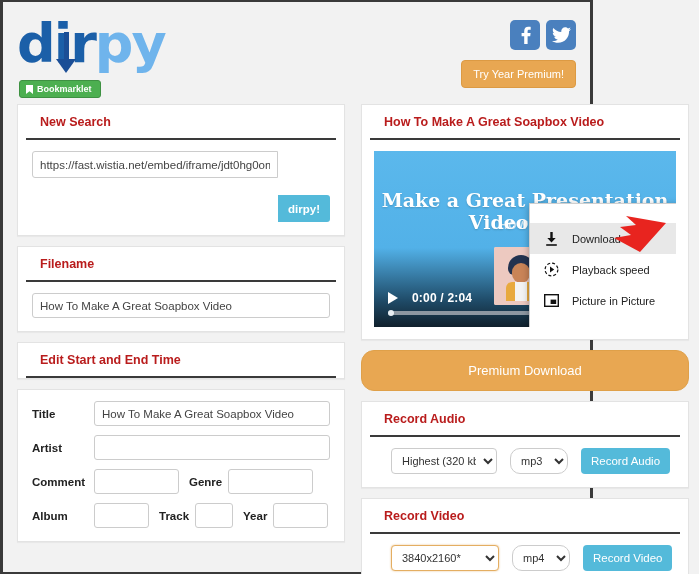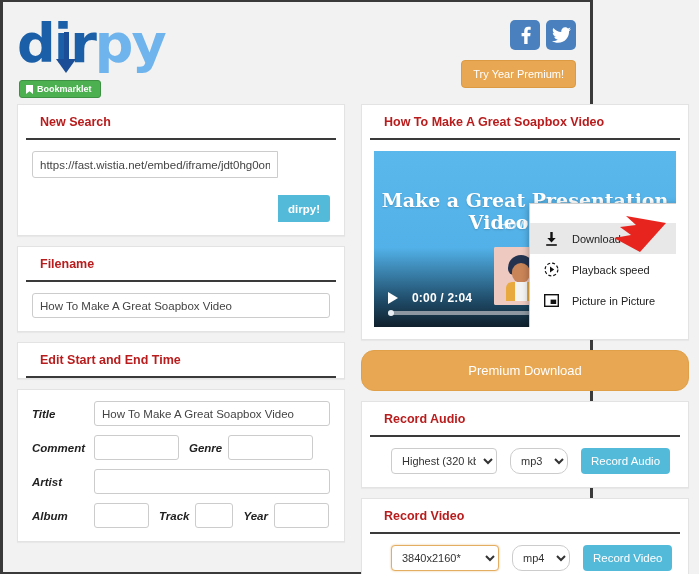--- a/index.html
+++ b/index.html
@@ -130,21 +130,21 @@
 
   .timerow { display: flex; align-items: center; padding-left: 15px; }
   .timerow .lbl { font-size: 11.5px; color: #333; margin-right: 8px; }
   .timerow input { width: 98px; }
   .timerow .gap { width: 22px; }
 
   .tagrow { display: flex; align-items: center; margin-bottom: 9px; }
   .tagrow:last-child { margin-bottom: 0; }
   .tagrow .lbl {
     font-size: 11.5px; font-weight: bold; color: #222;
-    width: 62px; flex: none; font-style: italic;
+    width: 62px; flex: none;
   }
   .tagrow .lbl.narrow { width: auto; margin-right: 6px; margin-left: 10px; }
   .tagrow input.wide { flex: 1; }
   .tagrow input.mid { width: 85px; }
   .tagrow input.sm  { width: 55px; }
   .tagrow input.xs  { width: 38px; }
 
   
   .video-box {
     position: relative;
@@ -343,28 +343,28 @@
       <div class="panel-head">Edit Start and End Time</div>
     </div>
 
     <div class="panel">
       <div class="panel-body">
         <div class="tagrow">
           <span class="lbl">Title</span>
           <input type="text" class="wide" value="How To Make A Great Soapbox Video" style="">
         </div>
         <div class="tagrow">
+          <span class="lbl">Artist</span>
+          <input type="text" class="wide" value="" style="">
+        </div>
+        <div class="tagrow">
           <span class="lbl">Comment</span>
           <input type="text" class="mid" value="" style="">
           <span class="lbl narrow">Genre</span>
           <input type="text" class="mid" value="" style="">
-        </div>
-        <div class="tagrow">
-          <span class="lbl">Artist</span>
-          <input type="text" class="wide" value="" style="">
         </div>
         <div class="tagrow">
           <span class="lbl">Album</span>
           <input type="text" class="sm" value="" style="">
           <span class="lbl narrow">Track</span>
           <input type="text" class="xs" value="" style="">
           <span class="lbl narrow">Year</span>
           <input type="text" class="sm" value="" style="">
         </div>
       </div>

